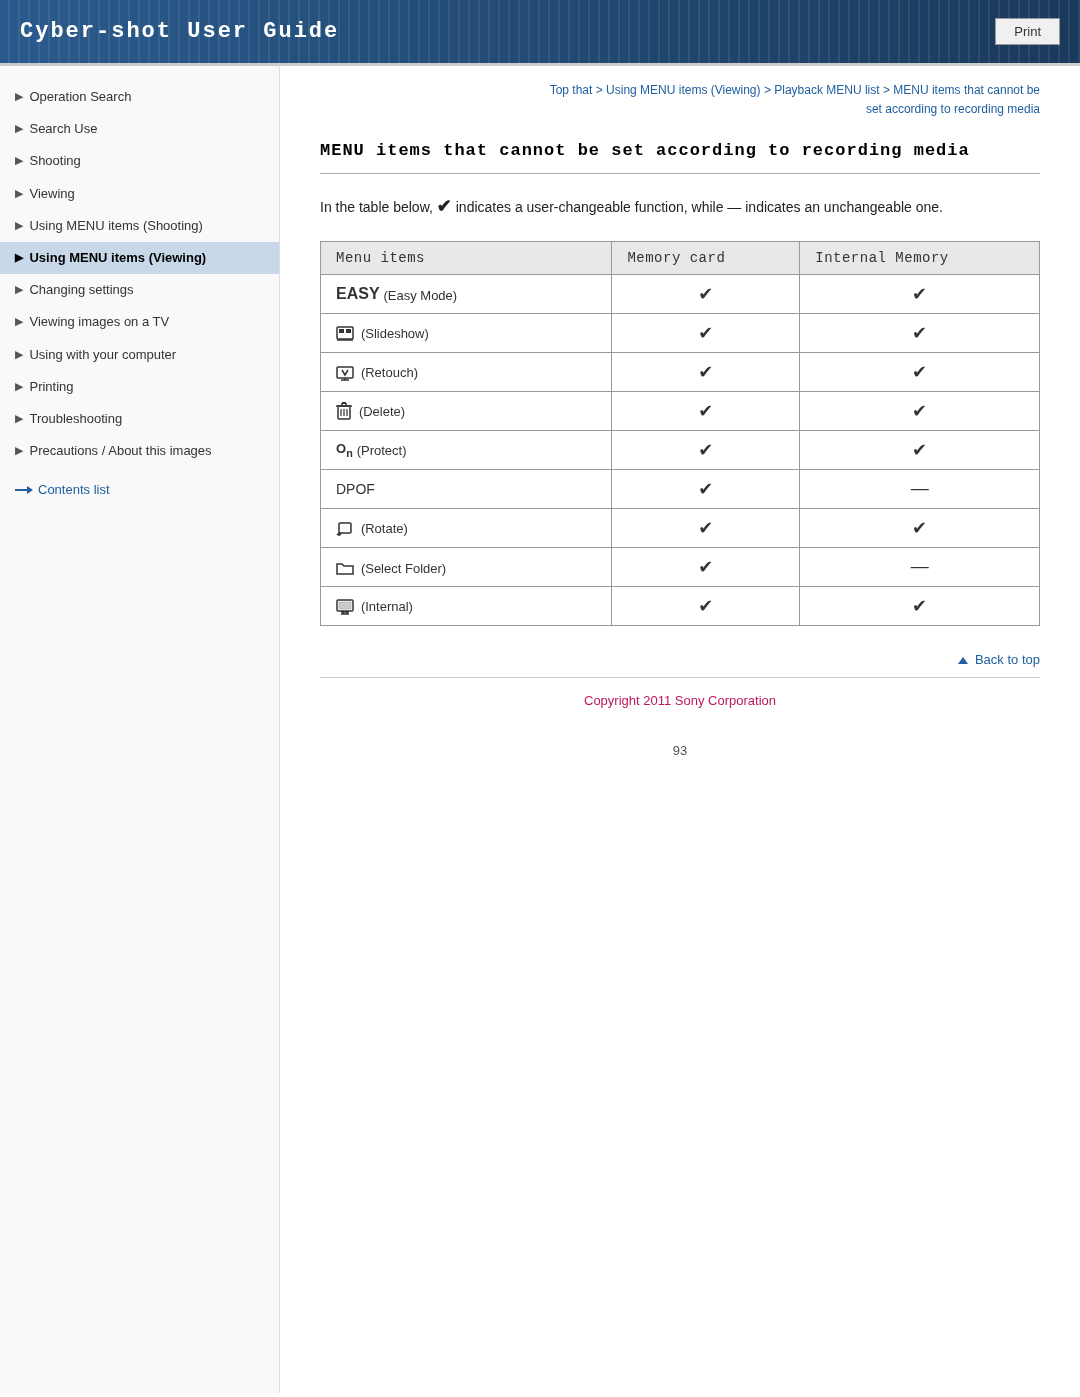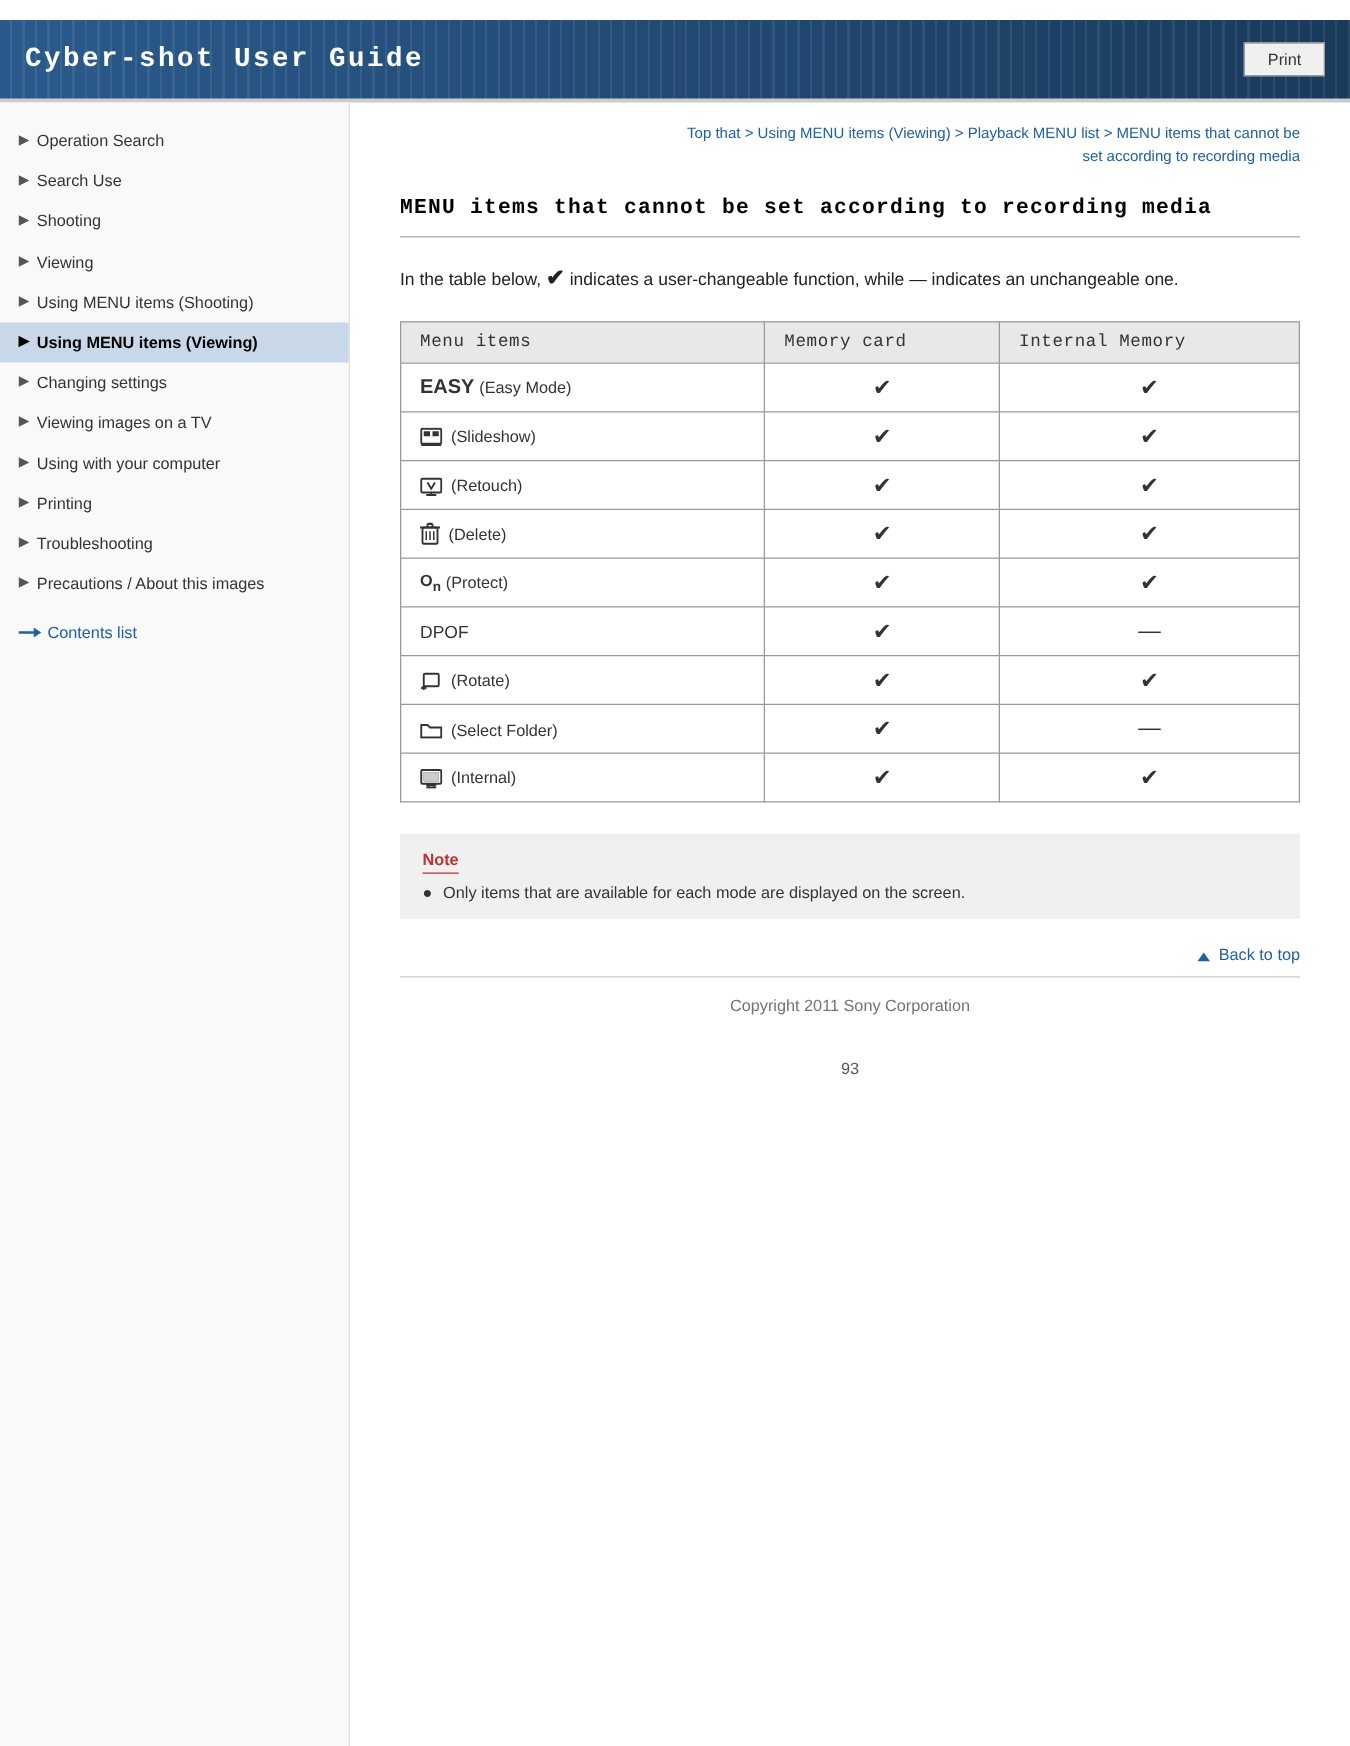--- a/index.html
+++ b/index.html
@@ -20,21 +20,20 @@
       align-items: center;
       justify-content: space-between;
       border-bottom: 3px solid #ccc;
       background-image: repeating-linear-gradient(
         90deg,
         transparent,
         transparent 8px,
         rgba(255,255,255,0.08) 8px,
         rgba(255,255,255,0.08) 10px
       ), linear-gradient(to right, #2a5a8c, #1a3a5c);
-      margin-top: 16px;
     }
     .header-title {
       color: #fff;
       font-size: 22px;
       font-family: 'Courier New', monospace;
       font-weight: bold;
       letter-spacing: 2px;
     }
     .print-button {
       background: #f0f0f0;
@@ -245,21 +244,21 @@
       margin-right: 3px;
       vertical-align: middle;
     }
 
     
     .footer {
       border-top: 1px solid #ccc;
       padding: 15px;
       text-align: center;
       font-size: 13px;
-      color: #737373;
+      color: #be185d;
     }
 
     
     .page-number {
       text-align: center;
       font-size: 13px;
       color: #555;
       margin-top: 20px;
       padding-bottom: 10px;
     }
@@ -485,27 +484,20 @@
               <line x1="5" y1="15" x2="13" y2="15" stroke="#333" stroke-width="1.5"></line>
             </svg>
             <span class="icon-text">(Internal)</span>
           </td>
           <td>✔</td>
           <td>✔</td>
         </tr>
       </tbody>
     </table>
 
-    <div class="note-box">
-      <div class="note-label">Note</div>
-      <div class="note-text">
-        <span class="bullet">●</span>
-        <span>Only items that are available for each mode are displayed on the screen.</span>
-      </div>
-    </div>
 
     <div class="back-to-top">
       <a>
         <span class="triangle-up"></span>
         <span>Back to top</span>
       </a>
     </div>
 
     <div class="footer">
       <span>Copyright 2011 Sony Corporation</span>

